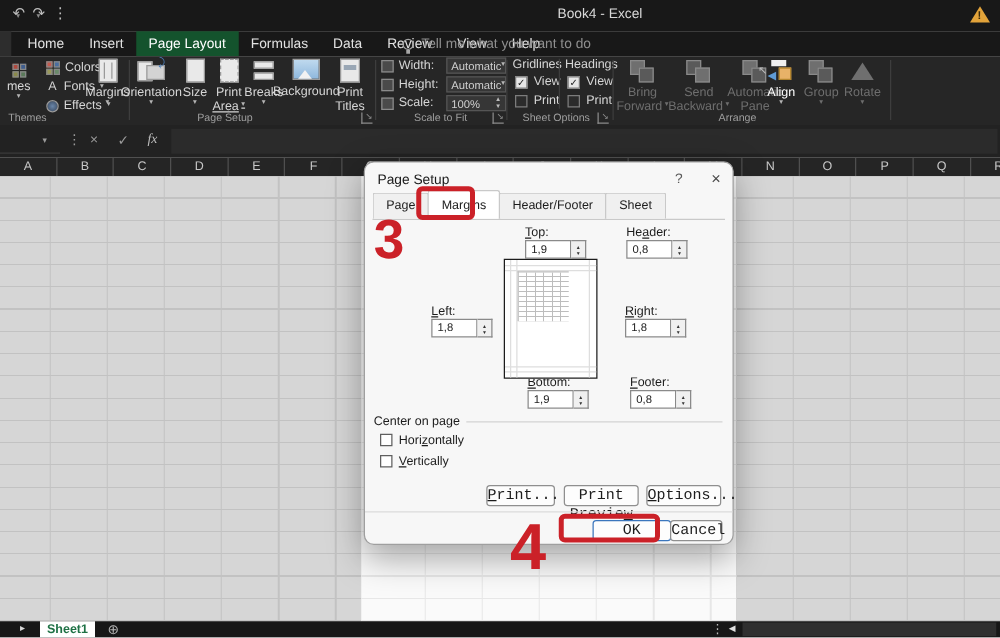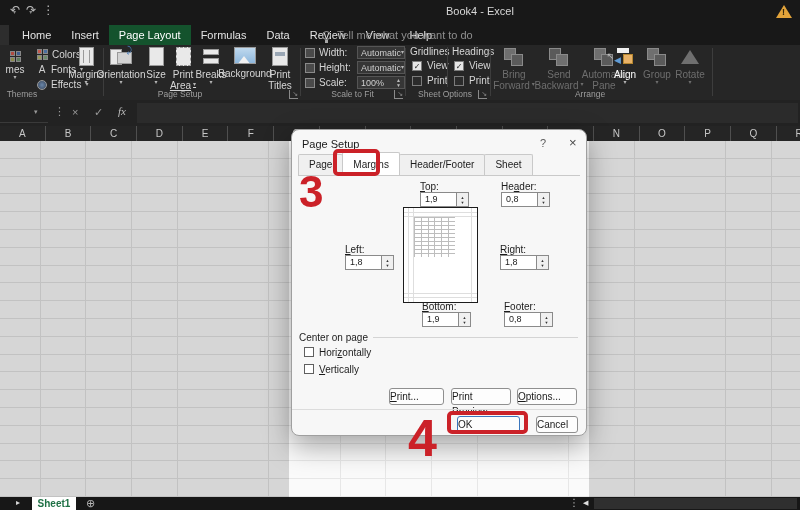--- a/index.html
+++ b/index.html
@@ -108,22 +108,22 @@
   .preview { position:absolute; left:111px; top:77px; width:75px; height:96px; background:#ffffff; border:1.5px solid #1c1c1c; }
   .preview .vl, .preview .hl { position:absolute; background:#dedede; }
   .preview .vl { top:0; bottom:0; width:1px; }
   .preview .hl { left:0; right:0; height:1px; }
   .preview .tbl { position:absolute; left:10px; top:9px; width:41px; height:40px; border-left:1px solid #bdbdbd; border-top:1px solid #bdbdbd;
     background:
       repeating-linear-gradient(to right, transparent 0 5.8px, #bdbdbd 5.8px 6.8px),
       repeating-linear-gradient(to bottom, transparent 0 3px, #bdbdbd 3px 4px); }
   .grpline { position:absolute; height:1px; background:#d4d4d4; }
   .dcb { position:absolute; width:10px; height:10px; border:1px solid #5f5f5f; background:#fff; }
-  .dbtn { position:absolute; height:17px; background:#fdfdfd; border:1px solid #8f8f8f; border-radius:3px; font-size:10px; line-height:15px; color:#1c1c1c; }
-  .dbtn.ok { border:1.5px solid #3b76bd; }
+  .dbtn { position:absolute; height:17px; background:#fdfdfd; border:1px solid #8f8f8f; border-radius:3px; font-size:12px; text-align:center; line-height:15px; color:#1c1c1c;font-family:Liberation Mono, monospace; }
+  .dbtn.ok { border:1.5px solid #3b76bd;margin-left:17px; }
   .dlg-footer-line { position:absolute; left:0; right:0; top:279px; height:1px; background:#dcdcdc; }
 
   
   .anno-box { position:absolute; border:4px solid #cb2128; border-radius:5px; z-index:10; }
   .anno-num { position:absolute; color:#cb2128; font-weight:bold; z-index:11; font-family:"Liberation Sans", sans-serif; }
 
   
   .bottombar { position:absolute; left:0; top:497px; width:800px; height:13px; background:#171717; color:#cfcfcf; z-index:6; }
   .bb-arrow { position:absolute; left:16px; top:1px; font-size:8px; color:#d8d8d8; }
   .sheettab { position:absolute; left:32px; top:0; width:44px; height:13px; background:#ffffff; color:#1e7145; font-weight:bold; font-size:10px; text-align:center; line-height:13px; }

